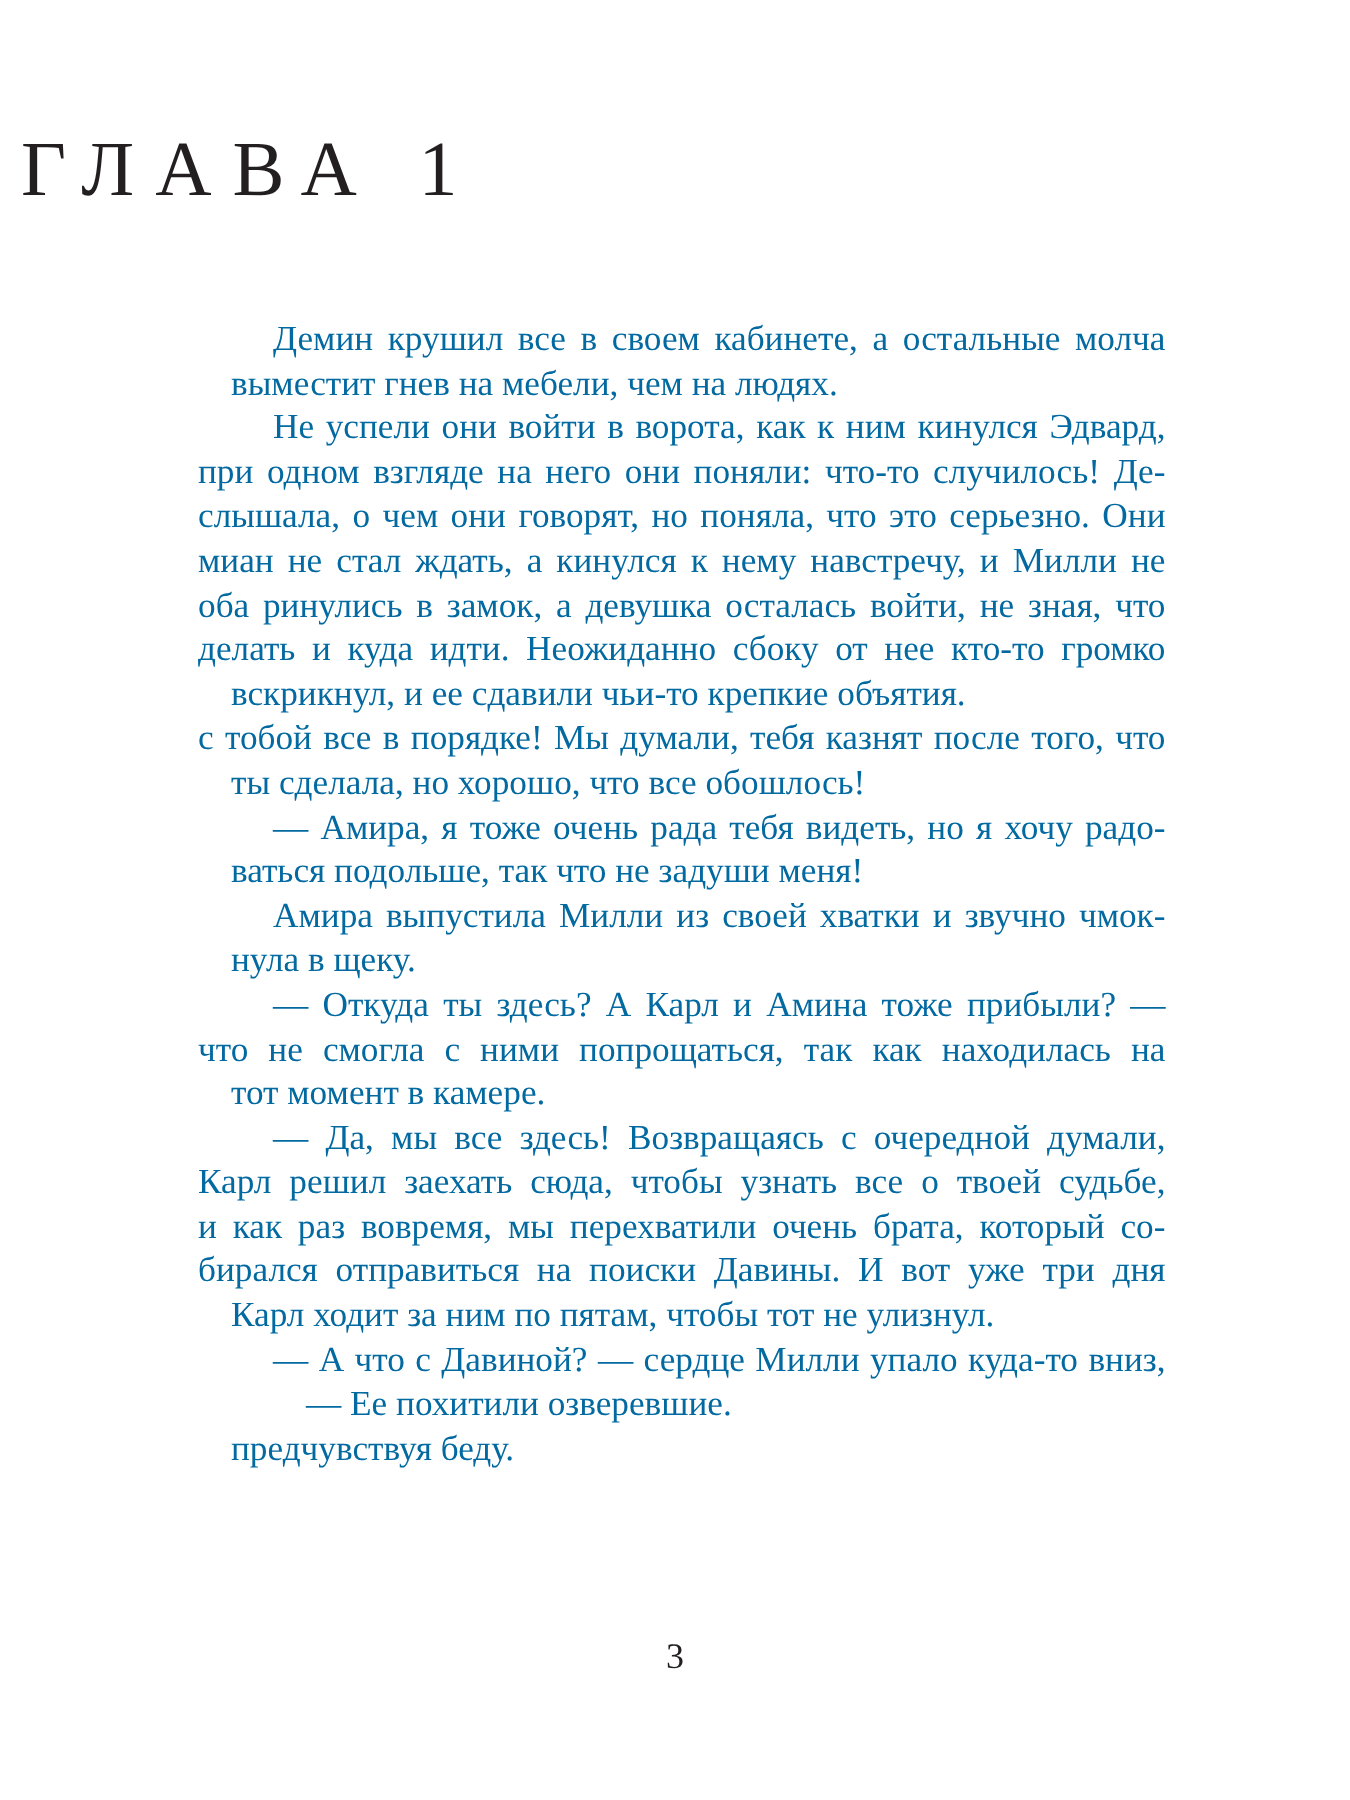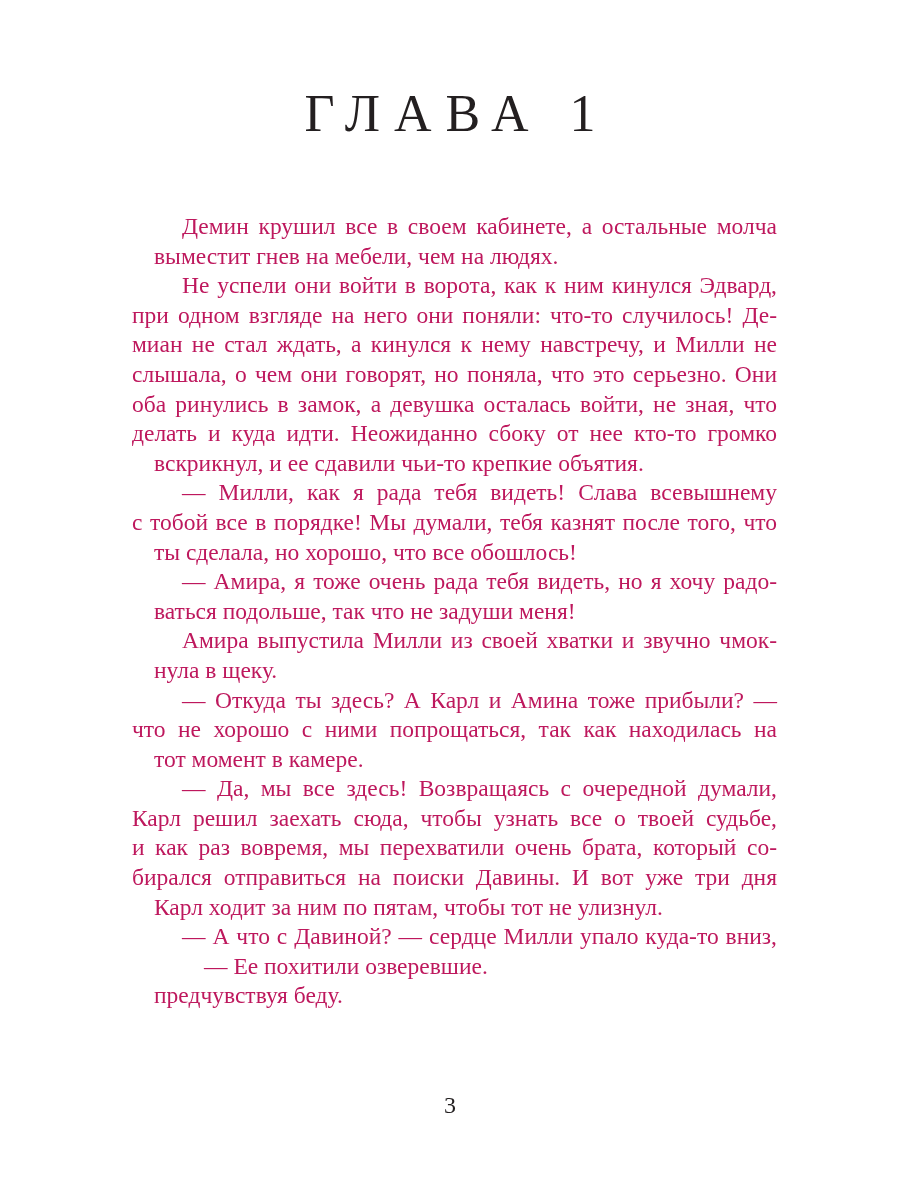--- a/index.html
+++ b/index.html
@@ -18,40 +18,40 @@
       position: absolute;
       left: 0; top: 0;
       width: 900px; height: 1200px;
       background: #ffffff;
     }
     .chapter-title {
       position: absolute;
       top: 88px;
       left: 0;
       width: 900px;
-      text-align: center;
+      text-align: left;
       font-family: "Liberation Serif", "DejaVu Serif", serif;
       font-size: 52px;
       letter-spacing: 14px;
       font-weight: normal;
       line-height: 1;
       color: #231f20;
       margin: 0;
       padding-left: 14px;
       box-sizing: border-box;
     }
     .body-text {
       position: absolute;
       top: 212px;
       left: 132px;
       width: 645px;
       font-family: "Liberation Serif", "DejaVu Serif", serif;
       font-size: 23.5px;
       line-height: 29.6px;
-      color: #be185d;
+      color: #0369a1;
       text-align: justify;
     }
     .line {
       display: block;
       white-space: nowrap;
       text-align: justify;
       text-align-last: justify;
       height: 29.6px;
     }
     .line.last {
@@ -76,34 +76,33 @@
 <body>
 
 <div class="page">
   <h1 class="chapter-title">ГЛАВА 1</h1>
 
   <div class="body-text" id="body-text">
       <span class="line indent">Демин крушил все в своем кабинете, а остальные молча</span>
       <span class="line last">выместит гнев на мебели, чем на людях.</span>
       <span class="line indent">Не успели они войти в ворота, как к ним кинулся Эдвард,</span>
       <span class="line">при одном взгляде на него они поняли: что-то случилось! Де-</span>
+      <span class="line">слышала, о чем они говорят, но поняла, что это серьезно. Они</span>
       <span class="line">миан не стал ждать, а кинулся к нему навстречу, и Милли не</span>
-      <span class="line">слышала, о чем они говорят, но поняла, что это серьезно. Они</span>
       <span class="line">оба ринулись в замок, а девушка осталась войти, не зная, что</span>
       <span class="line">делать и куда идти. Неожиданно сбоку от нее кто-то громко</span>
       <span class="line last">вскрикнул, и ее сдавили чьи-то крепкие объятия.</span>
-      <span class="line indent">— Милли, как я рада тебя видеть! Слава всевышнему</span>
       <span class="line">с тобой все в порядке! Мы думали, тебя казнят после того, что</span>
       <span class="line last">ты сделала, но хорошо, что все обошлось!</span>
       <span class="line indent">— Амира, я тоже очень рада тебя видеть, но я хочу радо-</span>
       <span class="line last">ваться подольше, так что не задуши меня!</span>
       <span class="line indent">Амира выпустила Милли из своей хватки и звучно чмок-</span>
       <span class="line last">нула в щеку.</span>
       <span class="line indent">— Откуда ты здесь? А Карл и Амина тоже прибыли? —</span>
-      <span class="line">что не хорошо с ними попрощаться, так как находилась на</span>
+      <span class="line">что не смогла с ними попрощаться, так как находилась на</span>
       <span class="line last">тот момент в камере.</span>
       <span class="line indent">— Да, мы все здесь! Возвращаясь с очередной думали,</span>
       <span class="line">Карл решил заехать сюда, чтобы узнать все о твоей судьбе,</span>
       <span class="line">и как раз вовремя, мы перехватили очень брата, который со-</span>
       <span class="line">бирался отправиться на поиски Давины. И вот уже три дня</span>
       <span class="line last">Карл ходит за ним по пятам, чтобы тот не улизнул.</span>
       <span class="line indent">— А что с Давиной? — сердце Милли упало куда-то вниз,</span>
       <span class="line indent last">— Ее похитили озверевшие.</span>
       <span class="line last">предчувствуя беду.</span>
     </div>

